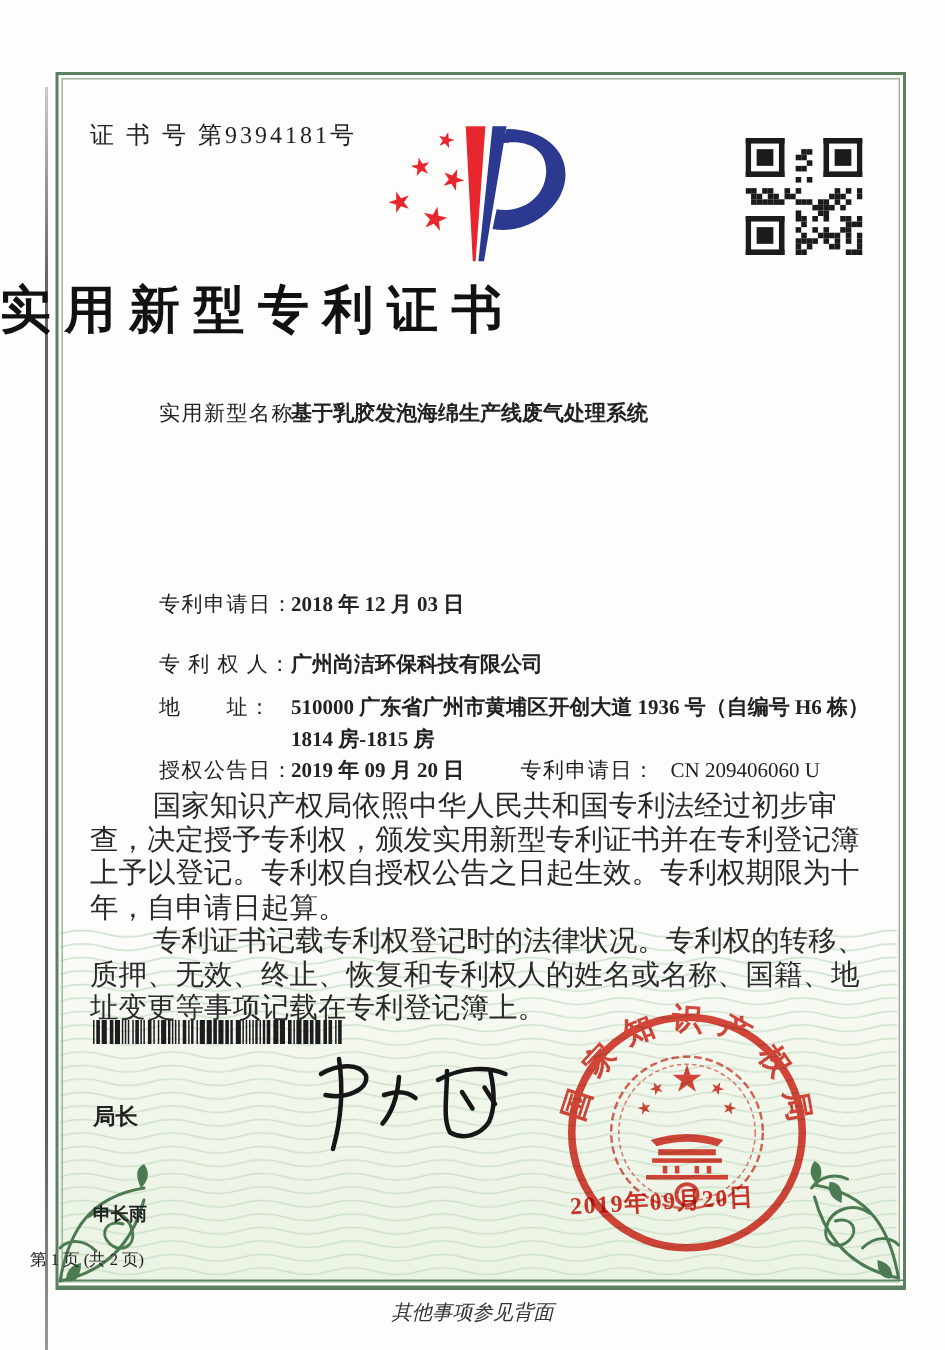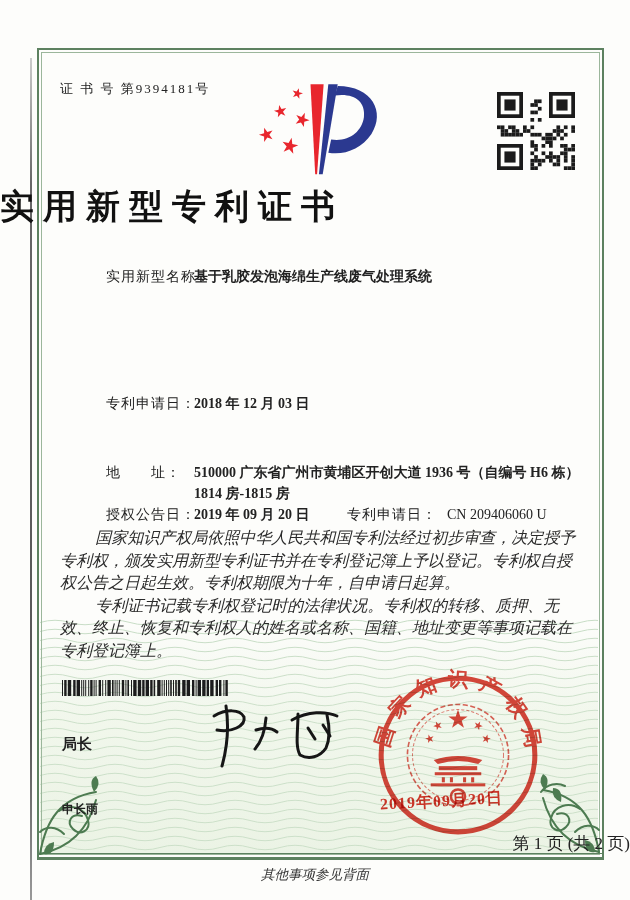--- a/index.html
+++ b/index.html
@@ -5,44 +5,44 @@
   html,body{margin:0;padding:0;background:#ffffff;}
   .page{position:relative;width:630px;height:900px;background:#fdfdfb;overflow:hidden;
         font-family:"Liberation Serif","DejaVu Serif",serif;color:#222;}
   .scan-edge{position:absolute;left:30px;top:58px;width:2px;height:842px;
         background:linear-gradient(#cccccc,#666666 15%,#555555 80%,#999999);}
   .frame{position:absolute;left:37px;top:48px;width:563px;height:807px;
         border:2px solid #5d8160;border-bottom-width:3px;}
   .frame-inner{position:absolute;left:2px;top:2px;right:2px;bottom:2px;border:1px solid #9bb69b;}
   .frame-bottom{position:absolute;left:0;right:0;bottom:3px;border-top:1.5px solid #5d8160;}
   .waves{position:absolute;left:40px;top:618px;width:558px;height:235px;}
-  .cert-no{position:absolute;left:60px;top:80px;font-size:13px;letter-spacing:2px;}
+  .cert-no{position:absolute;left:60px;top:80px;font-size:16px;letter-spacing:2px;}
   .logo{position:absolute;left:243px;top:80px;}
   .qr{position:absolute;left:497px;top:92px;fill:#1b1b1b;}
   .title{position:absolute;left:0;right:0;top:184px;
         font-size:34px;font-weight:bold;letter-spacing:9px;color:#111;}
   .row{position:absolute;left:62px;right:38px;font-size:14px;line-height:21px;margin-left:44px;}
   .lab{position:absolute;left:0;top:0;letter-spacing:1px;white-space:pre;}
   .lab2{position:absolute;left:241px;top:0;letter-spacing:1px;white-space:pre;}
   .val{display:block;margin-left:88px;font-weight:bold;}
   .val2{position:absolute;left:341px;top:0;}
   .val-addr{max-width:396px;}
   .paras{position:absolute;left:60px;top:527px;width:517px;}
-  .paras p{margin:0;text-indent:2.2em;font-size:16px;line-height:22.5px;
-        font-style:italic;color:#2a2a2a;}
+  .paras p{margin:0;text-indent:2.2em;font-size:19px;line-height:22.5px;
+        color:#2a2a2a;}
   .barcode{position:absolute;left:62px;top:680px;fill:#1c1c1c;}
   .director-title{position:absolute;left:62px;top:735px;font-size:15px;font-weight:bold;
         font-family:"Liberation Sans","DejaVu Sans",sans-serif;}
   .director-name{position:absolute;left:62px;top:801px;font-size:12px;font-weight:bold;
         font-family:"Liberation Sans","DejaVu Sans",sans-serif;}
   .signature{position:absolute;left:180px;top:700px;}
   .seal{position:absolute;left:367px;top:662px;mix-blend-mode:multiply;opacity:.92;}
   .seal-date{position:absolute;left:380px;top:790px;width:170px;font-size:16px;font-weight:bold;
         color:#d8372b;letter-spacing:1px;transform:rotate(-3deg);mix-blend-mode:multiply;}
-  .page-info{position:absolute;left:0;right:0;top:832px;text-align:right;font-size:17px;}
+  .page-info{position:absolute;left:0;right:0;top:832px;text-align:left;font-size:11px;padding-left:20px;}
   .back-note{position:absolute;left:0;right:0;top:866px;text-align:center;font-size:13.5px;
         font-style:italic;color:#333;}
   .flourish{position:absolute;}
   .flourish.right{left:527px;top:762px;}
   .flourish.left{left:36px;top:764px;transform:scaleX(-1);}
 </style>
 </head>
 <body>
 
 <div class="page">
@@ -230,20 +230,24 @@
   <div class="title">实用新型专利证书</div>
 
   <div class="row" style="top:266px">
     <span class="lab">实用新型名称：</span>
     <span class="val">基于乳胶发泡海绵生产线废气处理系统</span>
   </div>
   <div class="row" style="top:393px">
     <span class="lab">专利申请日：</span>
     <span class="val">2018 年 12 月 03 日</span>
   </div>
+  <div class="row" style="top:433px">
+    <span class="lab">专 利 权 人：</span>
+    <span class="val">广州尚洁环保科技有限公司</span>
+  </div>
   <div class="row" style="top:462px">
     <span class="lab">地　　址：</span>
     <span class="val val-addr">510000 广东省广州市黄埔区开创大道 1936 号（自编号 H6 栋）1814 房-1815 房</span>
   </div>
   <div class="row" style="top:504px">
     <span class="lab">授权公告日：</span>
     <span class="val" style="margin-left:88px">2019 年 09 月 20 日</span>
     <span class="lab2">专利申请日：</span>
     <span class="val2">CN 209406060 U</span>
   </div>

